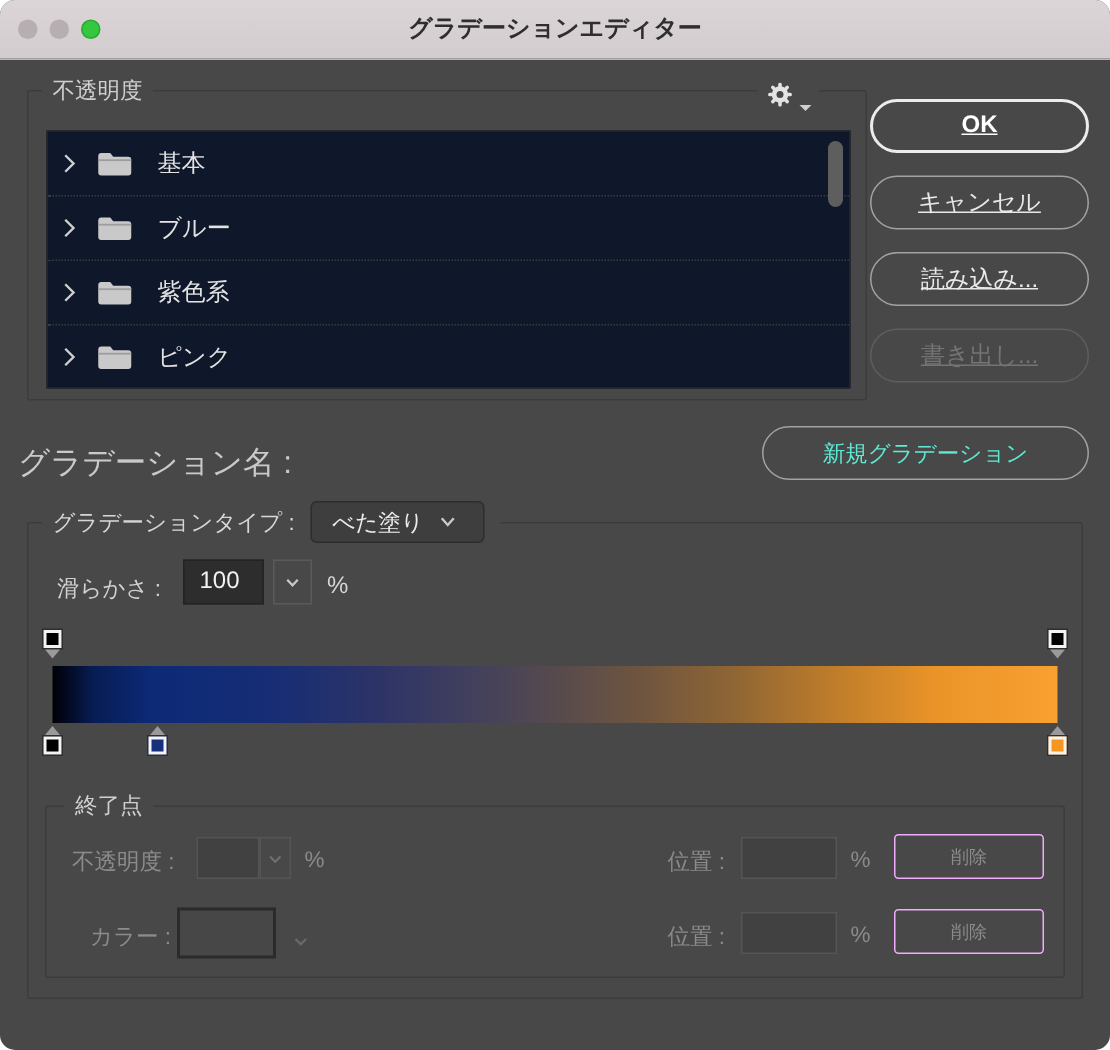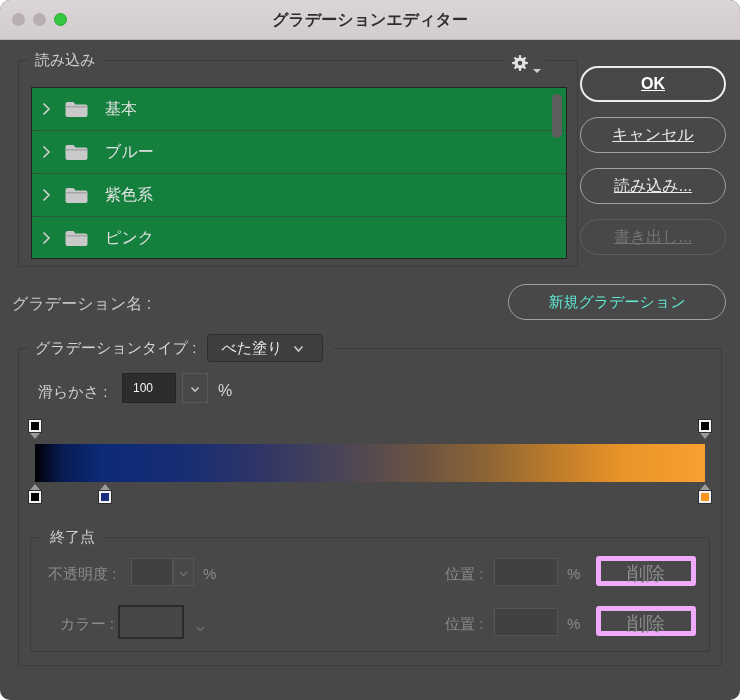--- a/index.html
+++ b/index.html
@@ -43,21 +43,21 @@
     position:absolute; left:486px; top:-9px; background:#484848;
     padding:1px 5px; display:flex; align-items:flex-end; gap:3px; cursor:pointer;
   }
   .gear-caret {
     width:0; height:0; margin-bottom:4px;
     border-left:4px solid transparent; border-right:4px solid transparent;
     border-top:4px solid #cfcfcf;
   }
   .preset-list {
     position:absolute; left:12px; top:26px; width:536px; height:172px;
-    background:#15803d; border:1px solid #242424; overflow:hidden;
+    background:#0f172a; border:1px solid #242424; overflow:hidden;
   }
   .preset-row {
     height:43px; display:flex; align-items:center;
     border-bottom:1px dotted #3a3a3a; cursor:pointer;
   }
   .preset-row:last-child { border-bottom:none; }
   .chev { margin-left:10px; width:10px; display:flex; align-items:center; }
   .folder { margin-left:12px; display:flex; align-items:center; }
   .plabel { margin-left:16px; font-size:16px; color:#e3e3e3; }
   .scroll-thumb {
@@ -71,21 +71,21 @@
     border-radius:18px; background:transparent;
     border:1px solid #a2a2a2; color:#e9e9e9;
     font-size:16px; font-family:inherit; cursor:pointer; text-align:center;text-decoration:underline;
   }
   .btn-ok     { top:66px;  border:2px solid #ececec; color:#ffffff; font-weight:600; }
   .btn-cancel { top:117px; }
   .btn-load   { top:168px; }
   .btn-export { top:219px; border-color:#5e5e5e; color:#747474; cursor:default; }
 
   
-  .name-label { position:absolute; left:12px; top:294px; font-size:16px; color:#c9c9c9; }
+  .name-label { position:absolute; left:12px; top:294px; font-size:21px; color:#c9c9c9; }
   .name-input {
     position:absolute; left:167px; top:288px; width:322px; height:28px;
     background:#262626; border:2px solid #3c6cf0;
     font-size:15px; line-height:24px; padding-left:3px; color:#ffffff; cursor:text;
   }
   .name-input .sel { background:#2c5ed6; padding:1px 2px; }
   .new-grad-btn {
     position:absolute; left:508px; top:284px; width:218px; height:36px;
     border-radius:18px; background:transparent; border:1px solid #a2a2a2;
     color:#5eead4; font-size:15px; font-family:inherit; cursor:pointer;
@@ -102,21 +102,21 @@
     height:28px; min-width:116px; background:#3e3e3e; border:1px solid #2d2d2d;
     border-radius:4px; display:flex; align-items:center; gap:10px;
     padding:0 10px 0 14px; cursor:pointer;
   }
   .type-dd-value { font-size:15px; color:#ececec; }
 
   .smooth-label { position:absolute; left:38px; top:383px; font-size:15px; color:#d0d0d0; }
   .smooth-input {
     position:absolute; left:122px; top:373px; width:54px; height:30px;
     background:#2d2d2d; border:1px solid #232323; color:#f2f2f2;
-    font-size:12px; line-height:28px; padding-left:10px; cursor:text;
+    font-size:16px; line-height:28px; padding-left:10px; cursor:text;
   }
   .smooth-stepper {
     position:absolute; left:182px; top:373px; width:26px; height:30px;
     border:1px solid #5a5a5a; display:flex; align-items:center; justify-content:center;
     cursor:pointer; background:transparent;
   }
   .smooth-pct { position:absolute; left:218px; top:382px; font-size:16px; color:#d6d6d6; }
 
   
   .grad-wrap { position:absolute; left:35px; top:420px; width:670px; height:88px; }
@@ -150,40 +150,40 @@
   .color-swatch {
     position:absolute; left:118px; top:605px; width:66px; height:34px;
     background:#474747; border:2px solid #2b2b2b;
   }
   .color-caret { position:absolute; left:196px; top:618px; }
   .pos2-label { left:445px; top:615px; }
   .pos2-input { left:494px; top:608px; width:64px; }
   .pos2-pct { left:567px; top:615px; }
   .del-btn {
     position:absolute; left:596px; width:100px; height:30px;
-    background:transparent; border:5px solid #f0abfc; border-radius:3px;
-    color:#8b8b8b; font-size:19px; font-family:inherit; text-align:center; cursor:default;
+    background:transparent; border:1px solid #f0abfc; border-radius:3px;
+    color:#8b8b8b; font-size:12px; font-family:inherit; text-align:center; cursor:default;
   }
   .del-1 { top:556px; }
   .del-2 { top:606px; }
 </style>
 </head>
 <body>
 
 <div class="window">
 
   <div class="titlebar">
     <div class="traffic t1"></div>
     <div class="traffic t2"></div>
     <div class="traffic t3"></div>
     <div class="win-title">グラデーションエディター</div>
   </div>
 
   <div class="groupbox preset-box">
-    <span class="legend preset-legend">読み込み</span>
+    <span class="legend preset-legend">不透明度</span>
     <div class="gear-btn">
       <span>
         <svg viewBox="0 0 24 24" width="20" height="20">
           <g fill="#e3e3e3">
             <rect x="10.6" y="2.5" width="2.8" height="19" rx="1.2"></rect>
             <rect x="10.6" y="2.5" width="2.8" height="19" rx="1.2" transform="rotate(45 12 12)"></rect>
             <rect x="10.6" y="2.5" width="2.8" height="19" rx="1.2" transform="rotate(90 12 12)"></rect>
             <rect x="10.6" y="2.5" width="2.8" height="19" rx="1.2" transform="rotate(135 12 12)"></rect>
             <circle cx="12" cy="12" r="6.6"></circle>
           </g>

